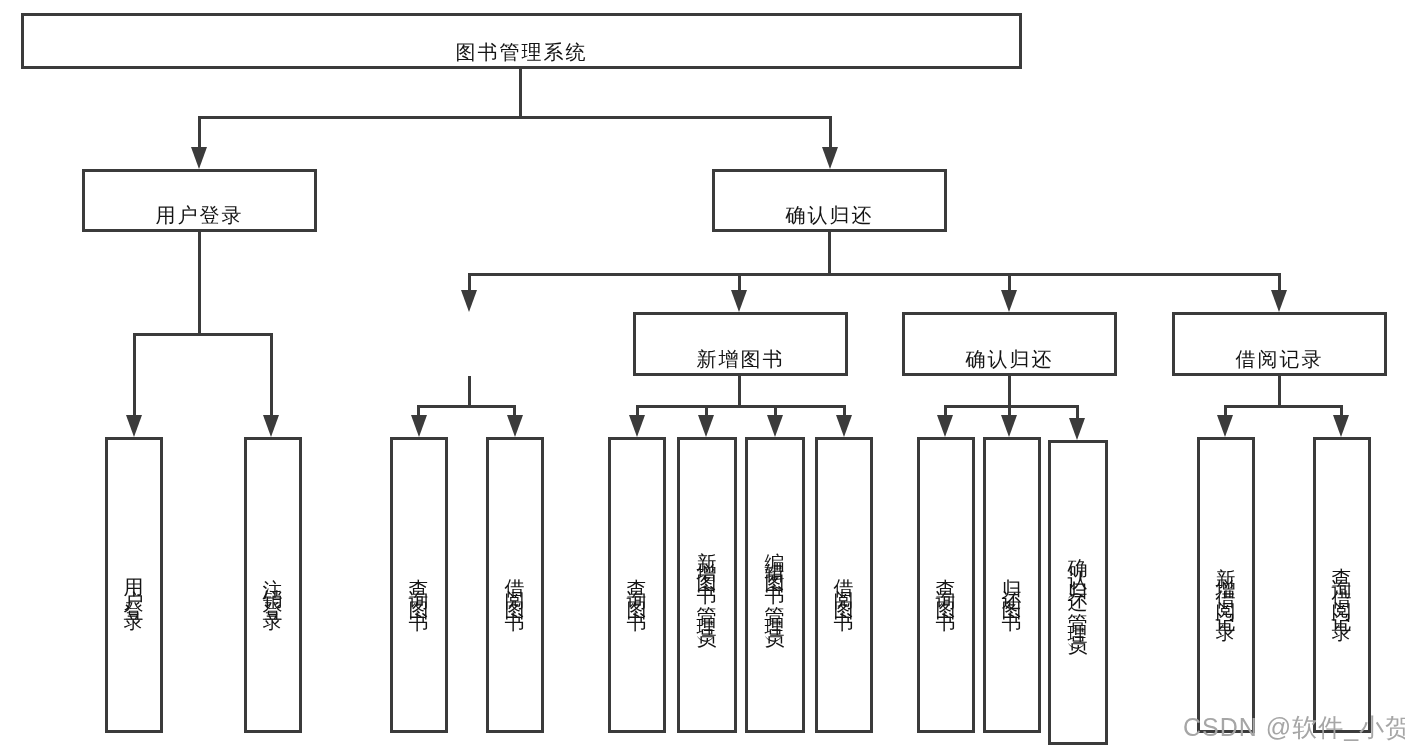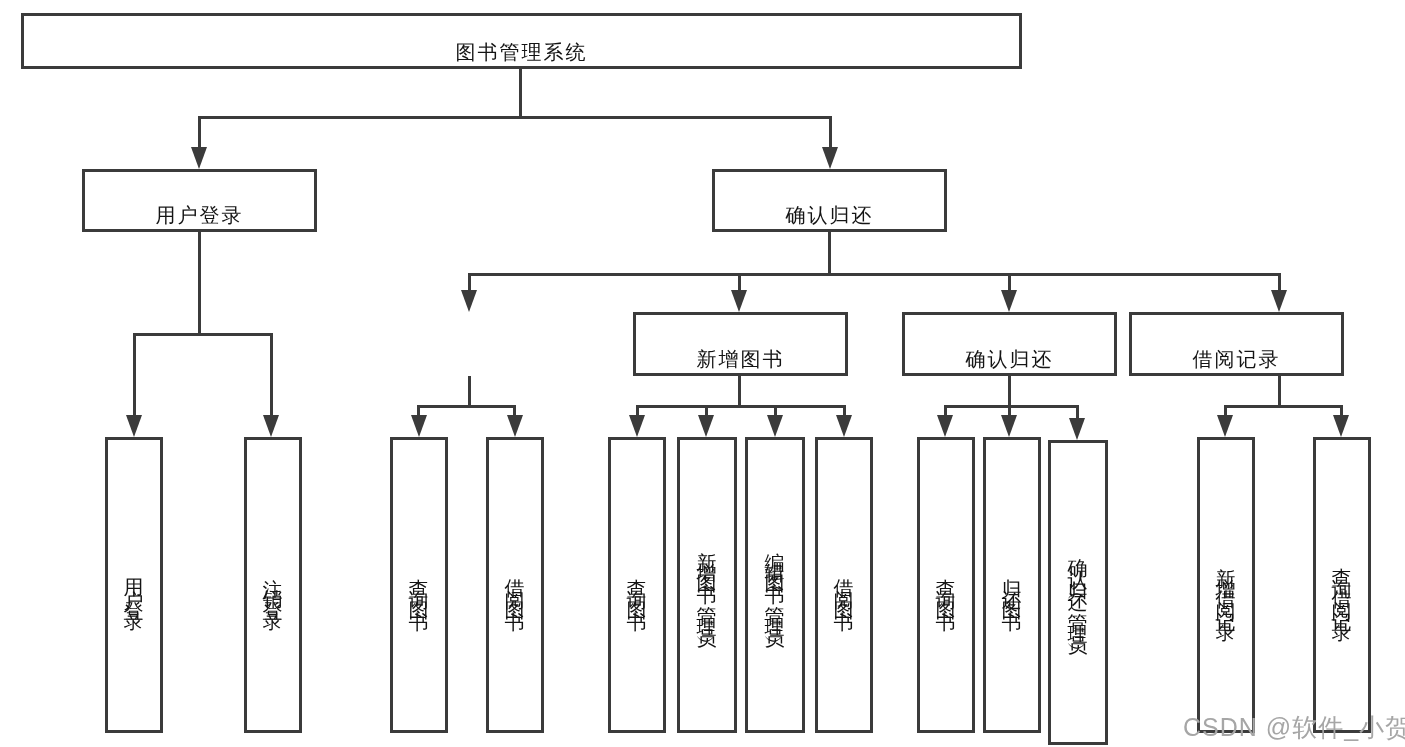--- a/index.html
+++ b/index.html
@@ -107,21 +107,21 @@
   <div class="hbox" style="left:712px;top:169px;width:235px;height:63px">
     <span>确认归还</span>
   </div>
 
   <div class="hbox" style="left:633px;top:312px;width:215px;height:64px">
     <span>新增图书</span>
   </div>
   <div class="hbox" style="left:902px;top:312px;width:215px;height:64px">
     <span>确认归还</span>
   </div>
-  <div class="hbox" style="left:1129px;top:312px;width:215px;height:64px">
+  <div class="hbox" style="left:1172px;top:312px;width:215px;height:64px">
     <span>借阅记录</span>
   </div>
 
   <div class="vbox" style="left:105px">
     <span class="vtext">用户登录</span>
   </div>
   <div class="vbox" style="left:244px">
     <span class="vtext">注销登录</span>
   </div>
 

